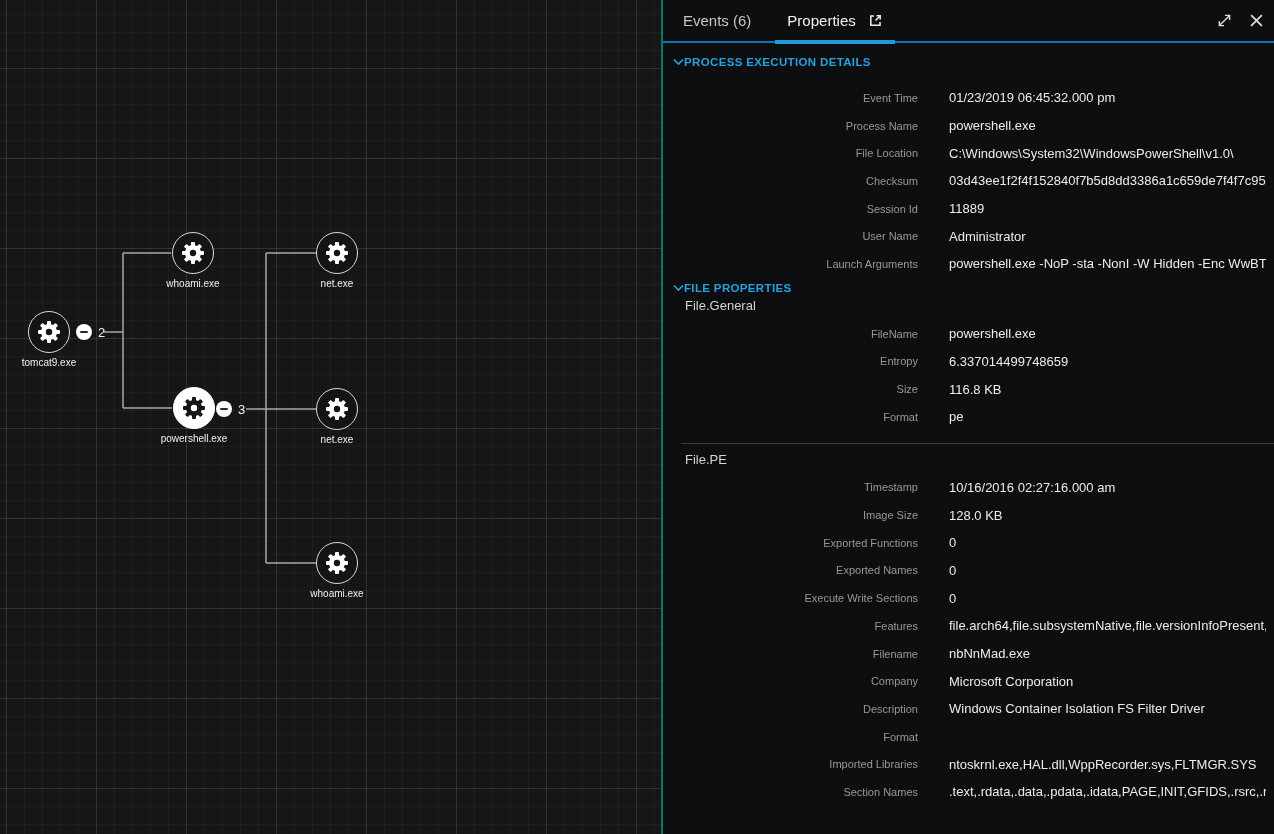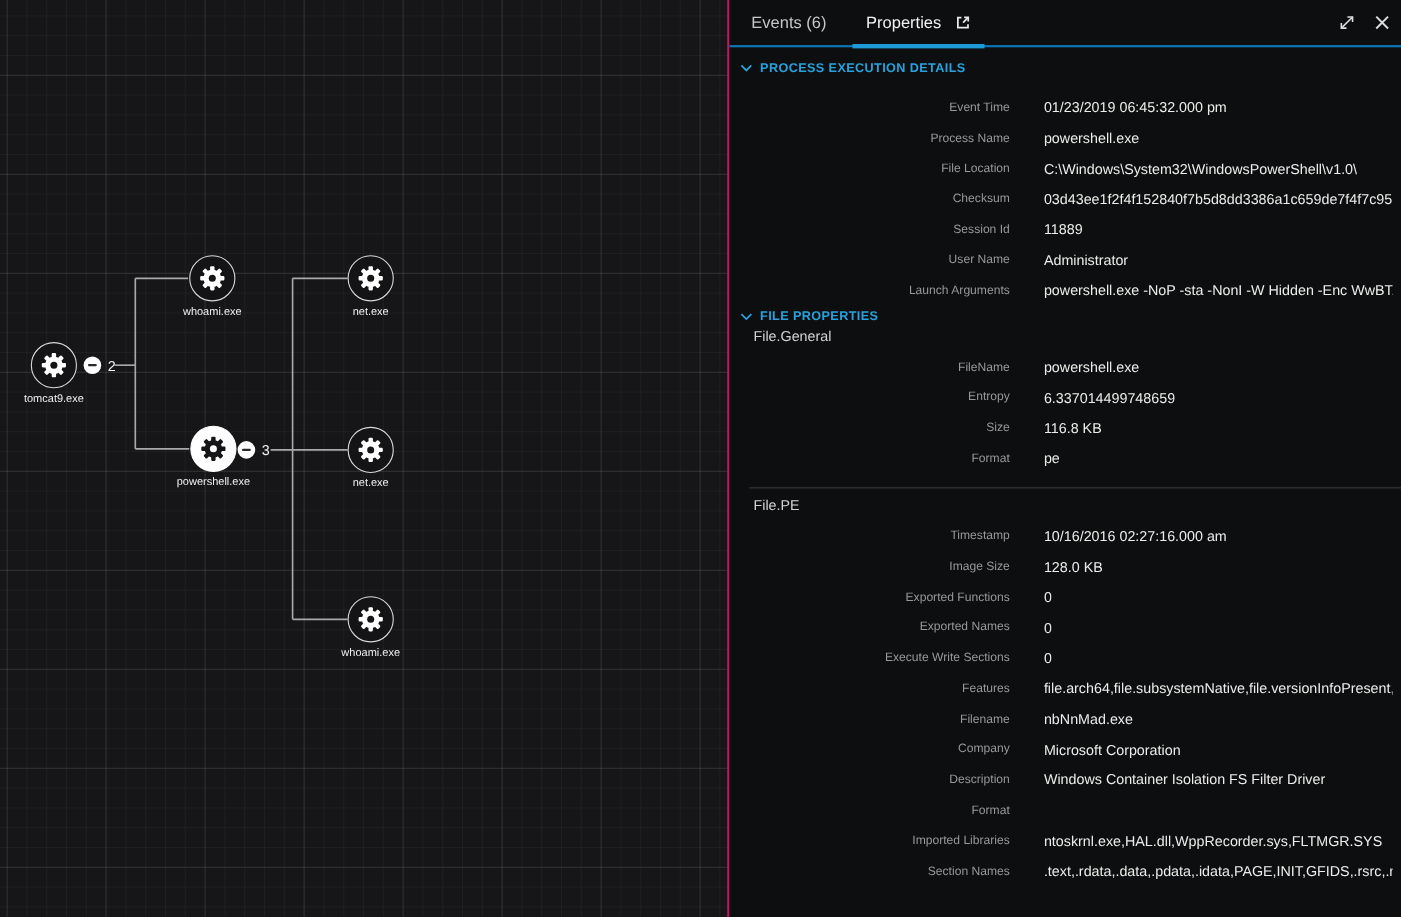--- a/index.html
+++ b/index.html
@@ -32,38 +32,38 @@
   }
   .badge { position:absolute; display:flex; align-items:center; gap:6px; cursor:pointer; }
   .badge-circle {
     width:16px; height:16px; border-radius:50%; background:#ffffff; flex:none;
     display:flex; align-items:center; justify-content:center;
   }
   .badge-minus { width:8px; height:2px; background:#2a2a2c; border-radius:1px; }
   .badge-count { color:#f0f0f0; font-size:13px; }
 
   
-  .panel { flex:1; background:#0d0e0f; border-left:2px solid #be185d;
+  .panel { flex:1; background:#0d0e0f; border-left:2px solid #0f766e;
            display:flex; flex-direction:column; overflow:hidden; }
   .panel-header {
     height:43px; flex:none; display:flex; align-items:center;
     padding:0 8px 0 14px; border-bottom:2px solid #0d76b4;
   }
   .tab { position:relative; height:43px; display:flex; align-items:center;
          padding:0 6px; margin-right:24px; font-size:15px; color:#c6c6c6; cursor:pointer; }
   .tab.active { color:#f2f2f2; }
   .tab.active::after { content:""; position:absolute; left:-6px; right:-6px;
          bottom:-2px; height:4px; background:#1e9ad6; }
   .popout { margin-left:12px; display:flex; }
   .win-icons { margin-left:auto; display:flex; align-items:center; gap:12px; }
   .win-btn { display:flex; cursor:pointer; padding:2px; }
 
   .panel-body { flex:1; overflow:hidden; padding-bottom:6px; }
   .section-title {
-    display:flex; align-items:center; gap:7px; margin:13px 0 16px 10px;
+    display:flex; align-items:center; gap:0; margin:13px 0 16px 10px;
     color:#27a2de; font-size:11.5px; font-weight:700; letter-spacing:.35px; cursor:pointer;
   }
   .group-name { color:#d4d4d2; font-size:13px; margin:0 0 4px 22px; height:20px;
                 display:flex; align-items:center; }
   .group-name.first { margin-top:2px; }
   .prow { display:flex; align-items:center; height:27.7px; padding-right:8px;gap:19px; }
   .plabel { width:255px; flex:none; text-align:right; color:#989898; font-size:11px; }
   .pvalue { margin-left:12px; color:#ececea; font-size:13px; white-space:nowrap;
             overflow:hidden; min-height:15px; }
   .divider { height:1px; background:#3b3b3d; margin:12px 0 6px 18px; }

